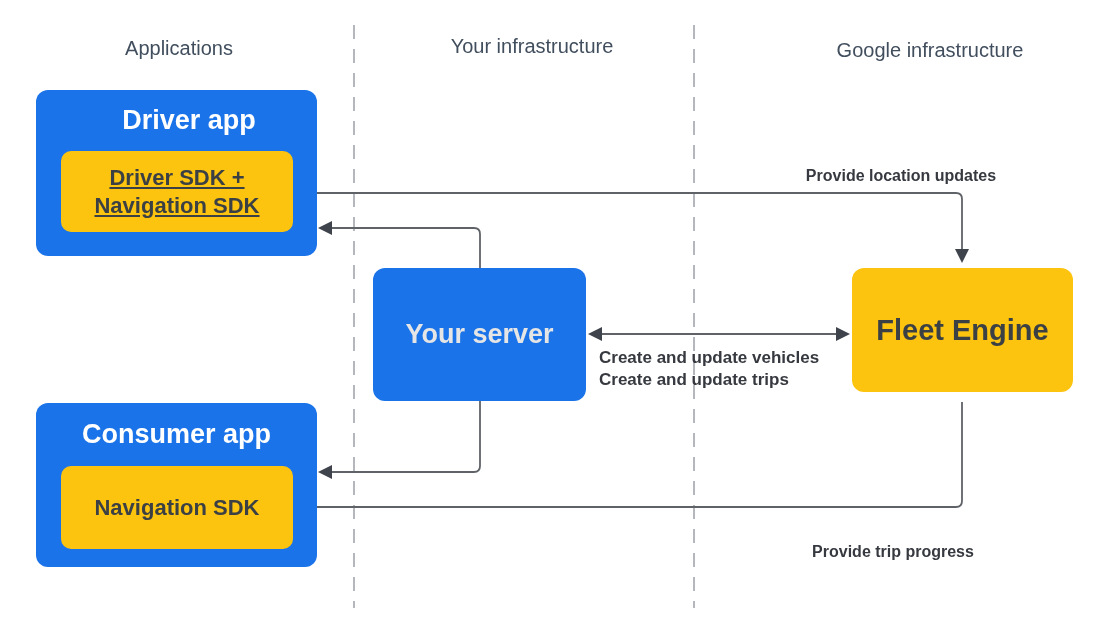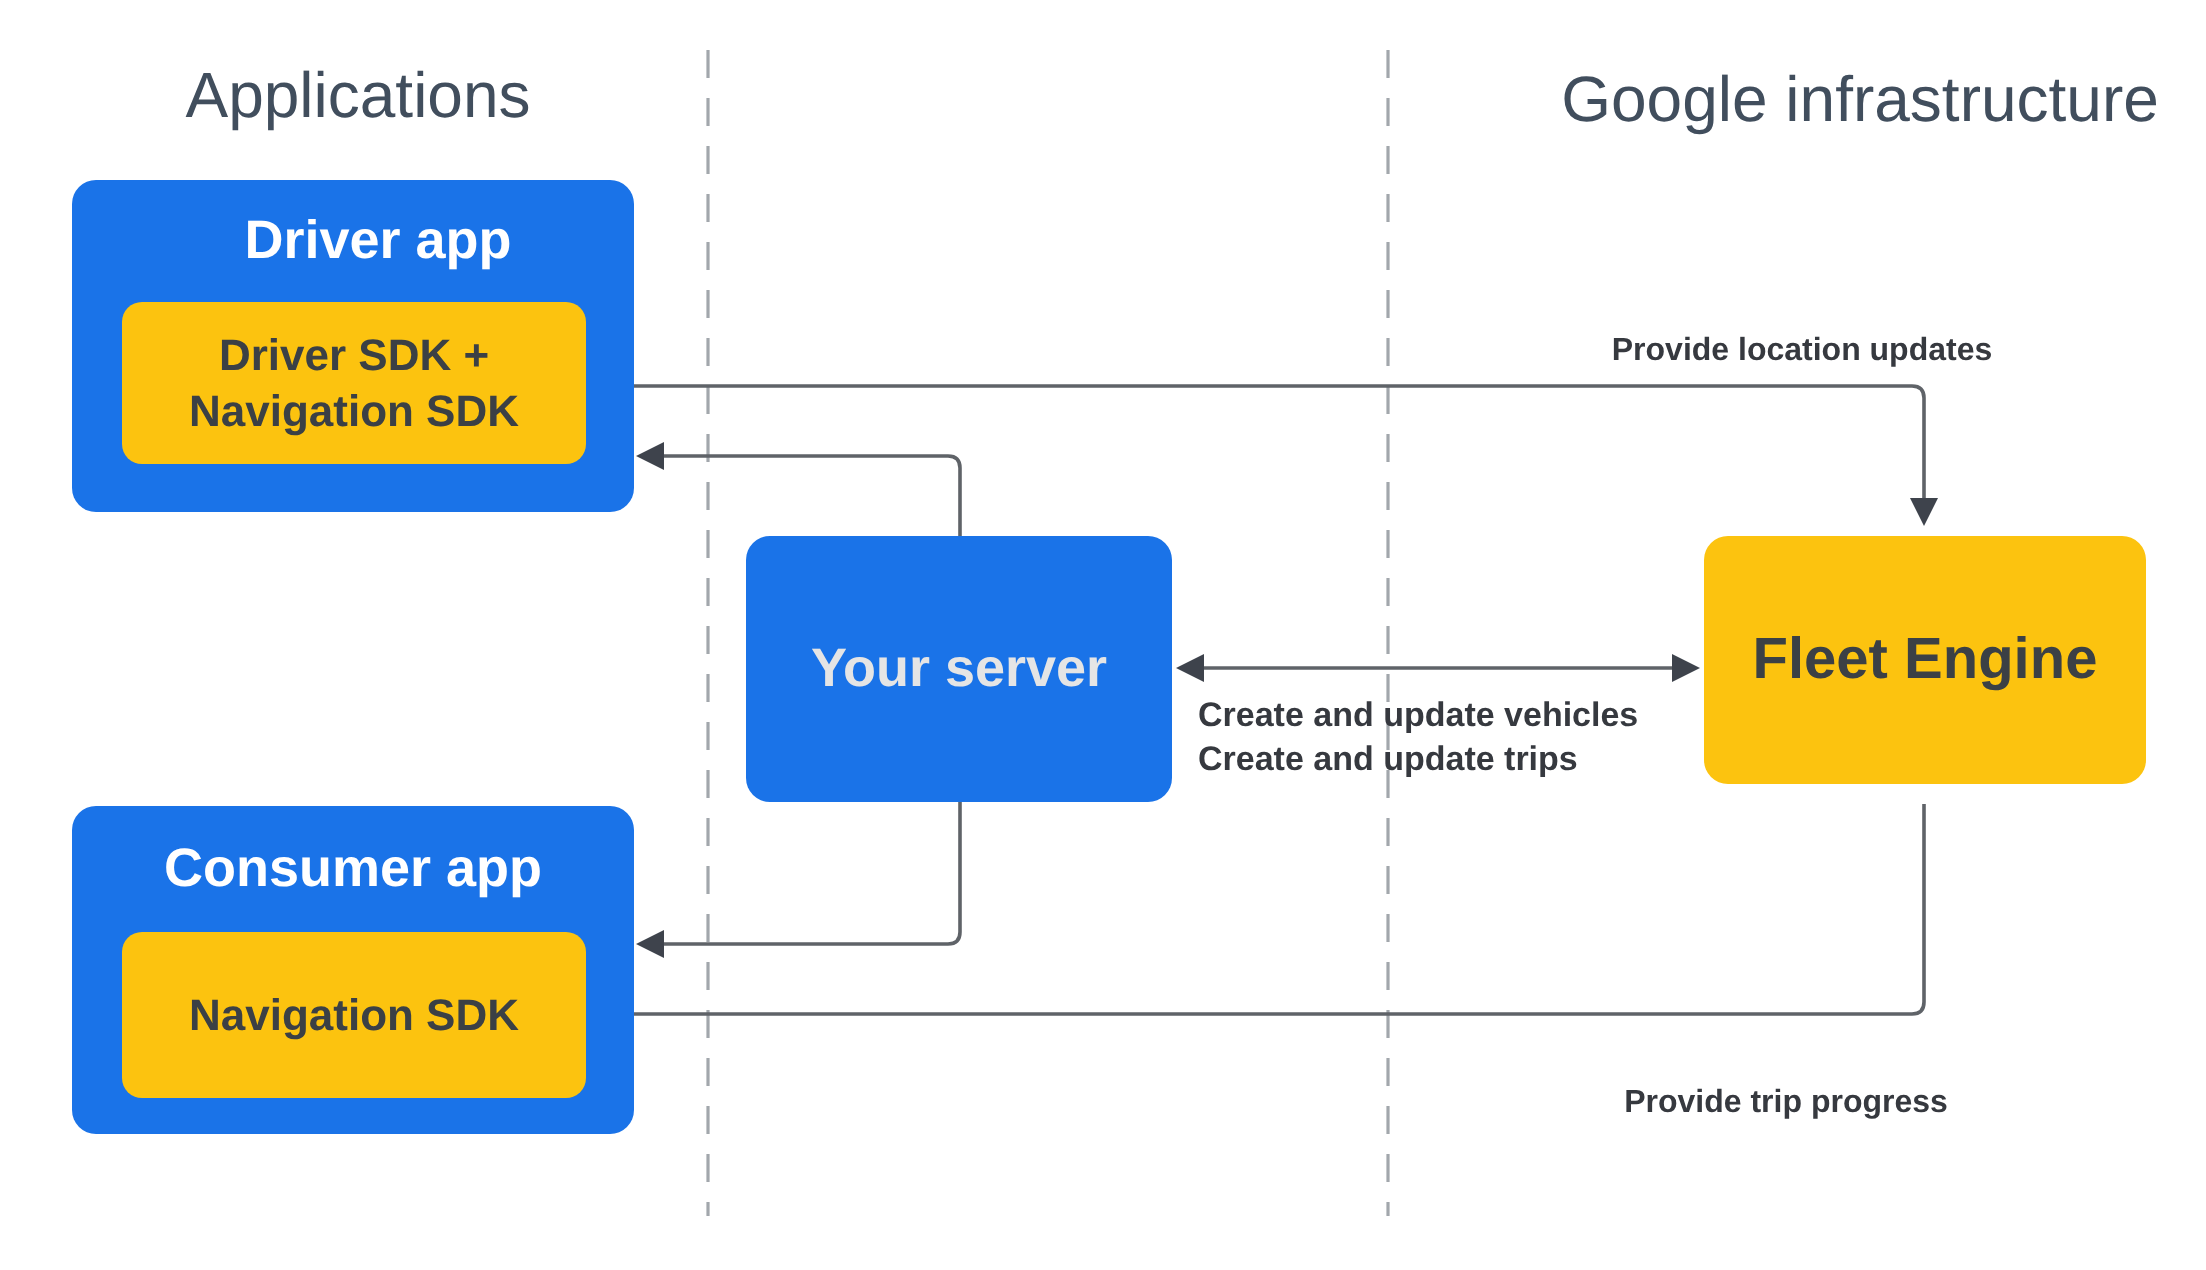--- a/index.html
+++ b/index.html
@@ -41,21 +41,21 @@
   .connector {
     stroke: var(--line);
     stroke-width: 1.8;
     fill: none;
   }
   .arrowhead { fill: var(--arrow); stroke: none; }
 
   .col-header {
     position: absolute;
     transform: translate(-50%, -50%);
-    font-size: 32px;
+    font-size: 20px;
     color: var(--header-text);
     white-space: nowrap;
   }
   .node {
     position: absolute;
     border-radius: 12px;
   }
   .node.blue { background: var(--blue); }
   .node.yellow { background: var(--yellow); }
   .app-title {
@@ -123,25 +123,26 @@
     <path class="arrowhead" d="M850 334 L836 327 L836 341 Z"></path>
 
     <path class="connector" d="M480 400 V466 Q480 472 474 472 H331"></path>
     <path class="arrowhead" d="M318 472 L332 465 L332 479 Z"></path>
 
     <path class="connector" d="M962 402 V501 Q962 507 956 507 H306"></path>
     <path class="arrowhead" d="M293 507 L307 500 L307 514 Z"></path>
   </svg>
 
   <div class="col-header" style="left:179px; top:48px;">Applications</div>
+  <div class="col-header" style="left:532px; top:46px;">Your infrastructure</div>
   <div class="col-header" style="left:930px; top:50px;">Google infrastructure</div>
 
   <div class="node blue" style="left:36px; top:90px; width:281px; height:166px;padding-left:25px;">
     <div class="app-title" style="height:61px;">Driver app</div>
-    <div class="sdk-box" style="top:61px; height:81px;">
+    <div class="sdk-box" style="top:61px; height:81px;text-decoration:underline;">
       <span>Driver SDK +</span>
       <span>Navigation SDK</span>
     </div>
   </div>
 
   <div class="node blue" style="left:36px; top:403px; width:281px; height:164px;">
     <div class="app-title" style="height:63px;">Consumer app</div>
     <div class="sdk-box" style="top:63px; height:83px;">
       <span>Navigation SDK</span>
     </div>

